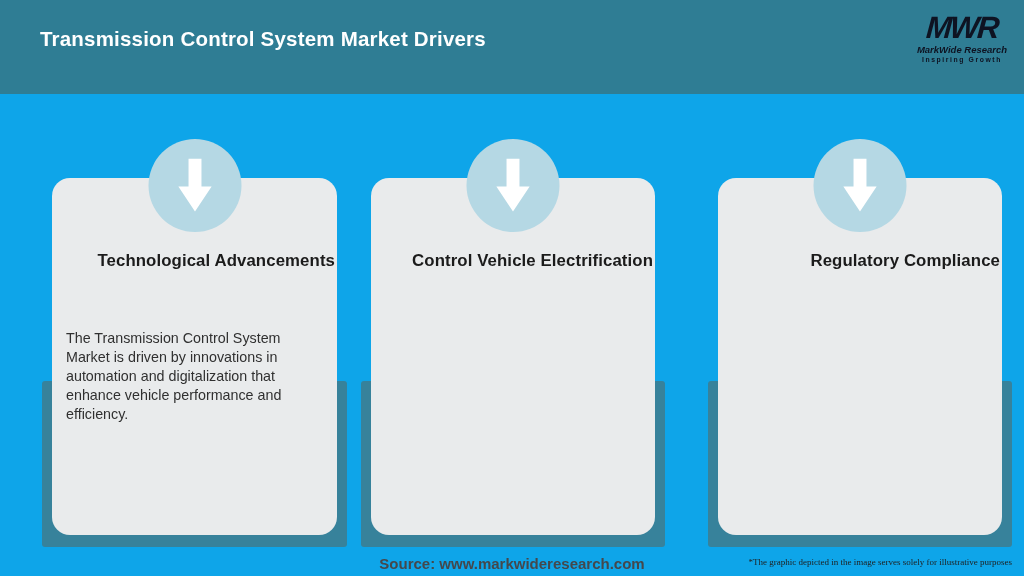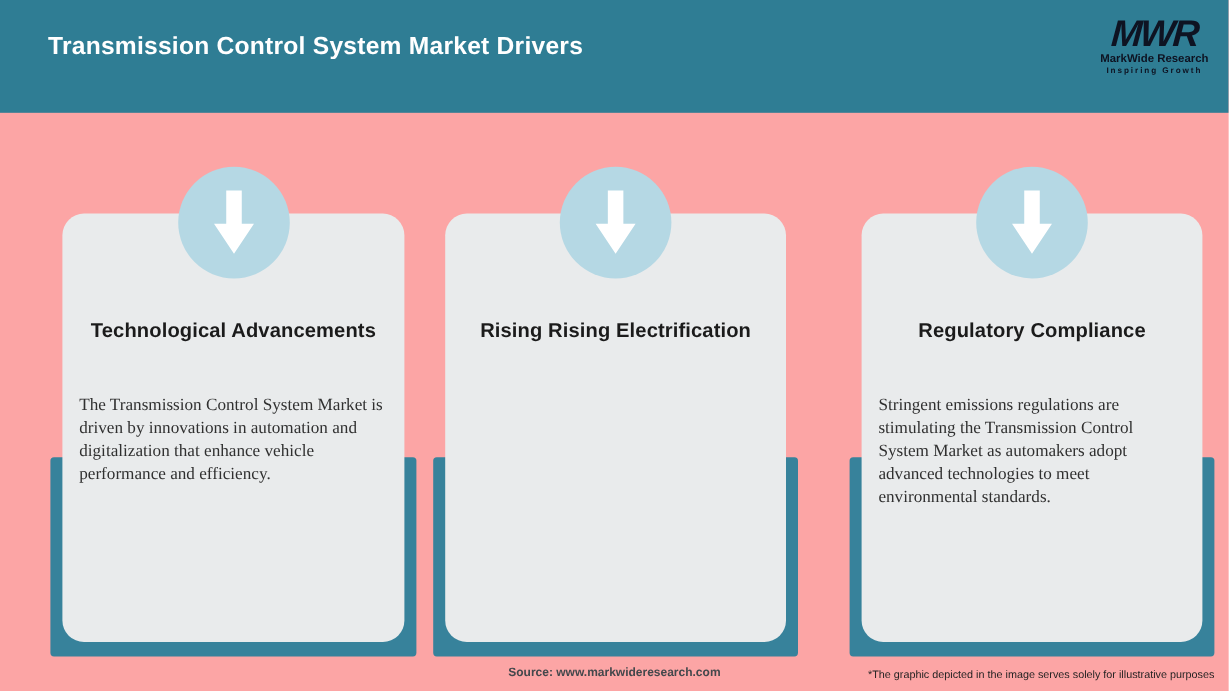--- a/index.html
+++ b/index.html
@@ -6,39 +6,39 @@
     --header-teal:#2f7d94;
     --frame-teal:#37829b;
     --card-bg:#e9ebec;
     --circle-blue:#b5d8e4;
     --logo-dark:#0e1322;
   }
   *{margin:0;padding:0;box-sizing:border-box;}
   html,body{background:#ffffff;}
   body{font-family:"Liberation Sans","DejaVu Sans",sans-serif;}
   #canvas{
-    position:relative;width:1024px;height:576px;background:#fca5a5;overflow:hidden;
+    position:relative;width:1024px;height:576px;background:#0ea5e9;overflow:hidden;
   }
   
   .header{
     position:absolute;top:0;left:0;width:1024px;height:94px;
     background:var(--header-teal);
   }
   .header-title{
     position:absolute;left:40px;top:27px;
     font-size:20.5px;font-weight:bold;color:#ffffff;letter-spacing:.2px;
   }
   .logo{
     position:absolute;right:14px;top:12px;width:96px;text-align:center;color:var(--logo-dark);
   }
   .logo-acronym{
     font-size:31px;font-weight:bold;font-style:italic;letter-spacing:-2px;line-height:1;
     transform:skewX(-4deg);
   }
-  .logo-name{font-size:9.5px;font-weight:bold;margin-top:1px;white-space:nowrap;}
+  .logo-name{font-size:9.5px;font-weight:bold;margin-top:1px;white-space:nowrap;font-style:italic;}
   .logo-tagline{font-size:6.8px;font-weight:bold;letter-spacing:1.6px;margin-top:1px;white-space:nowrap;}
   
   .wrap{position:absolute;top:0;height:576px;}
   .wrap-1{left:42px;width:305px;}
   .wrap-2{left:361px;width:304px;}
   .wrap-3{left:708px;width:304px;}
   .frame{
     position:absolute;top:381px;left:0;right:0;height:166px;
     background:var(--frame-teal);border-radius:3px;
   }
@@ -46,35 +46,35 @@
     position:absolute;top:178px;left:10px;right:10px;height:357px;
     background:var(--card-bg);border-radius:18px;
   }
   .circle{
     position:absolute;top:139px;left:50%;transform:translateX(-50%);
     width:93px;height:93px;border-radius:50%;background:var(--circle-blue);
     display:flex;align-items:center;justify-content:center;
   }
   .arrow-svg{width:37px;height:57px;display:block;}
   .card-title{
-    position:absolute;top:251px;left:12px;right:12px;text-align:center;
-    font-size:16.8px;font-weight:bold;color:#1b1b1b;letter-spacing:.1px;margin-top:15px;
+    position:absolute;top:251px;left:12px;right:12px;text-align:right;
+    font-size:16.8px;font-weight:bold;color:#1b1b1b;letter-spacing:.1px;
   }
   .card-body{
     position:absolute;top:329px;left:24px;width:256px;
-    font-size:14.3px;line-height:19px;color:#303030;font-family:Liberation Serif, serif;
+    font-size:14.3px;line-height:19px;color:#303030;
   }
   
   .source{
     position:absolute;top:555px;left:0;width:1024px;text-align:center;
-    font-size:10px;font-weight:bold;color:#44484c;
+    font-size:15px;font-weight:bold;color:#44484c;
   }
   .disclaimer{
     position:absolute;top:557px;right:12px;
-    font-size:9px;color:#1f1f1f;
+    font-size:9px;color:#1f1f1f;font-family:Liberation Serif, serif;
   }
 </style>
 </head>
 <body>
 
 <div id="canvas">
 
   <header class="header">
     <h1 class="header-title">Transmission Control System Market Drivers</h1>
     <div class="logo">
@@ -97,33 +97,32 @@
   </section>
 
   <section class="wrap wrap-2">
     <div class="frame"></div>
     <div class="card"></div>
     <div class="circle">
       <svg class="arrow-svg" viewBox="0 0 40 60">
         <polygon points="13,1 27,1 27,31 38,31 20,58 2,31 13,31" fill="#ffffff"></polygon>
       </svg>
     </div>
-    <h2 class="card-title">Rising Rising Electrification</h2>
+    <h2 class="card-title">Control Vehicle Electrification</h2>
   </section>
 
   <section class="wrap wrap-3">
     <div class="frame"></div>
     <div class="card"></div>
     <div class="circle">
       <svg class="arrow-svg" viewBox="0 0 40 60">
         <polygon points="13,1 27,1 27,31 38,31 20,58 2,31 13,31" fill="#ffffff"></polygon>
       </svg>
     </div>
     <h2 class="card-title">Regulatory Compliance</h2>
-    <p class="card-body">Stringent emissions regulations are stimulating the Transmission Control System Market as automakers adopt advanced technologies to meet environmental standards.</p>
   </section>
 
   <footer>
     <div class="source">Source: www.markwideresearch.com</div>
     <div class="disclaimer">*The graphic depicted in the image serves solely for illustrative purposes</div>
   </footer>
 
 </div>
 
 </body></html>

